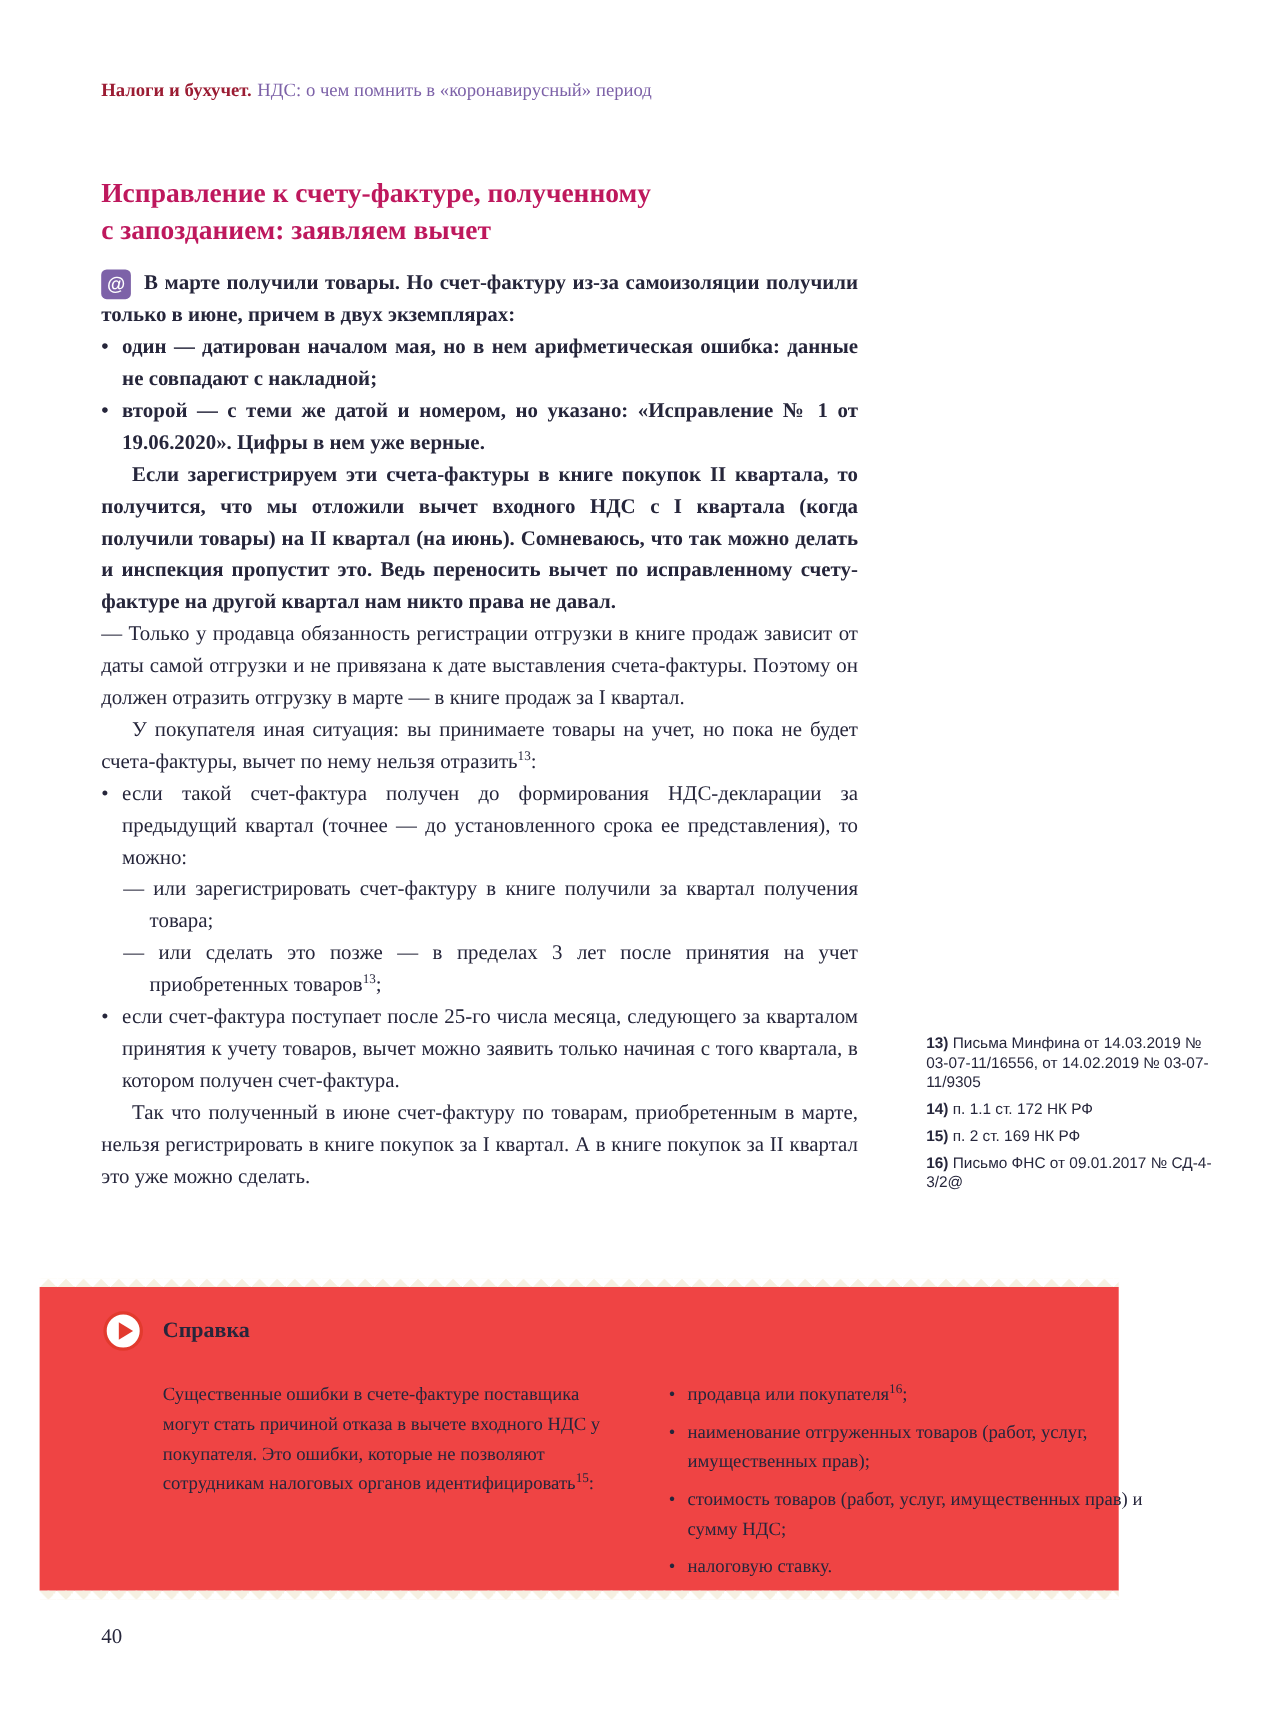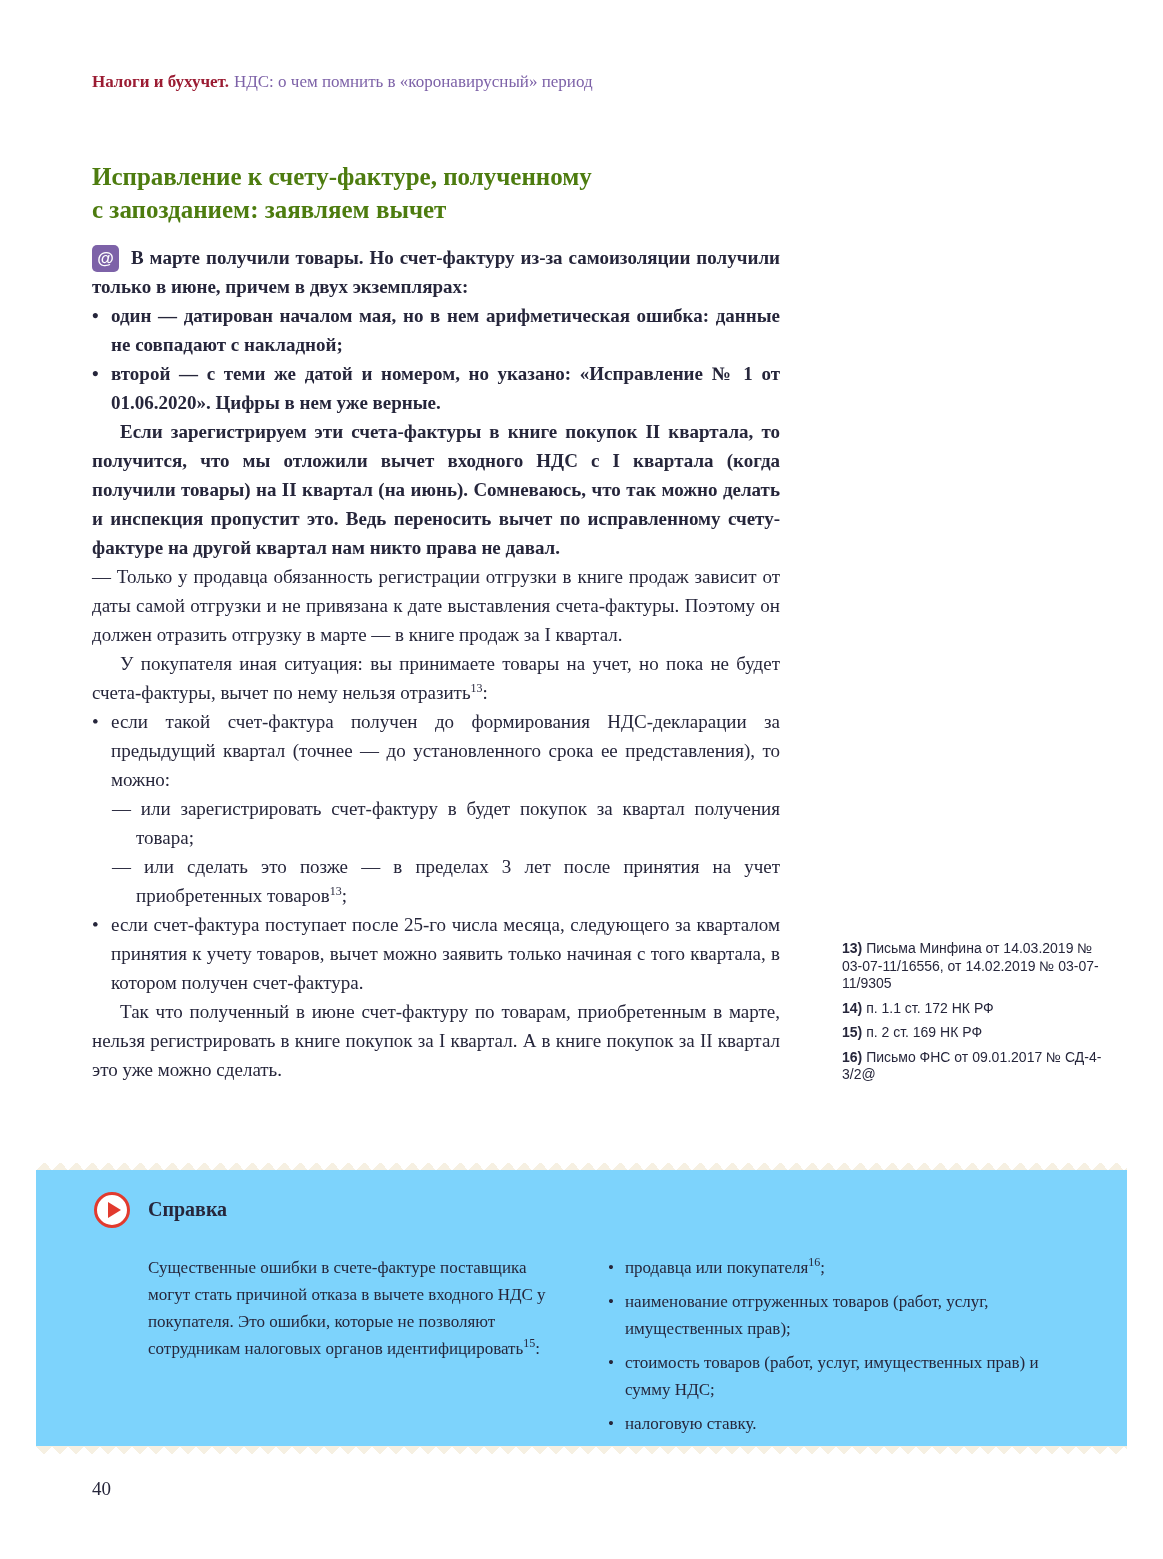--- a/index.html
+++ b/index.html
@@ -13,21 +13,21 @@
     color: #26263b;
     overflow: hidden;
   }
 
   
   .running-head { position: absolute; left: 92px; top: 72px; width: 900px; font-size: 17px; }
   .rubric { color: #9b1c33; font-weight: 700; }
   .topic  { color: #7d62a8; margin-left: 5px; }
 
   
-  .article-title { position: absolute; left: 92px; top: 160px; width: 720px; color: #4d7c0f; font-size: 25px; line-height: 33px; font-weight: 700; }
+  .article-title { position: absolute; left: 92px; top: 160px; width: 720px; color: #be185d; font-size: 25px; line-height: 33px; font-weight: 700; }
   .t-line { display: block; }
 
   
   .article-body { position: absolute; left: 92px; top: 243px; width: 688px; font-size: 19px; line-height: 29px; text-align: justify; }
   .q-block { font-weight: 700; }
   .para { margin: 0; }
   .para.indent { text-indent: 28px; }
   .para.bullet { position: relative; padding-left: 19px; }
   .para.bullet .marker { position: absolute; left: 0; top: 0; }
   .para.subdash { padding-left: 44px; text-indent: -24px; }
@@ -39,21 +39,21 @@
     text-align: center; font-size: 17px; line-height: 27px; font-weight: 700;
     font-family: "Liberation Sans", sans-serif; text-indent: 0;
   }
 
   
   .footnotes { position: absolute; left: 822px; top: 940px; width: 262px; font-family: "Liberation Sans", sans-serif; font-size: 14px; line-height: 17.5px; color: #26263b; margin-left: 20px; }
   .footnote { margin-bottom: 7px; }
   .footnote b { font-weight: 700; }
 
   
-  .note-box { position: absolute; left: 36px; top: 1170px; width: 1091px; height: 276px; background: #7dd3fc; }
+  .note-box { position: absolute; left: 36px; top: 1170px; width: 981px; height: 276px; background: #ef4444; }
   .note-box::before {
     content: ""; position: absolute; top: -8px; left: 0; right: 0; height: 8px;
     background: conic-gradient(from 135deg at 50% 0%, #f6f0e2 90deg, #0000 0) 0 0 / 16px 8px repeat-x;
   }
   .note-box::after {
     content: ""; position: absolute; bottom: -8px; left: 0; right: 0; height: 8px;
     background: conic-gradient(from -45deg at 50% 100%, #f6f0e2 90deg, #0000 0) 0 0 / 16px 8px repeat-x;
   }
   .play-icon { position: absolute; left: 58px; top: 22px; width: 36px; height: 36px; border: 3px solid #e23a2e; border-radius: 50%; background: #ffffff; }
   .play-icon::after {
@@ -86,34 +86,34 @@
   <div class="article-body">
 
     <div class="q-block">
       <p class="para">
         <span class="at-icon"><span>@</span></span><span>В марте получили товары. Но счет-фактуру из-за самоизоляции получили только в июне, причем в двух экземплярах:</span>
       </p>
       <p class="para bullet">
         <span class="marker">•</span><span>один — датирован началом мая, но в нем арифметическая ошибка: данные не совпадают с накладной;</span>
       </p>
       <p class="para bullet">
-        <span class="marker">•</span><span>второй — с теми же датой и номером, но указано: «Исправление № 1 от 01.06.2020». Цифры в нем уже верные.</span>
+        <span class="marker">•</span><span>второй — с теми же датой и номером, но указано: «Исправление № 1 от 19.06.2020». Цифры в нем уже верные.</span>
       </p>
       <p class="para indent">Если зарегистрируем эти счета-фактуры в книге покупок II квартала, то получится, что мы отложили вычет входного НДС с I квартала (когда получили товары) на II квартал (на июнь). Сомневаюсь, что так можно делать и инспекция пропустит это. Ведь переносить вычет по исправленному счету-фактуре на другой квартал нам никто права не давал.</p>
     </div>
 
     <div class="a-block">
       <p class="para">— Только у продавца обязанность регистрации отгрузки в книге продаж зависит от даты самой отгрузки и не привязана к дате выставления счета-фактуры. Поэтому он должен отразить отгрузку в марте — в книге продаж за I квартал.</p>
       <p class="para indent">
         <span>У покупателя иная ситуация: вы принимаете товары на учет, но пока не будет счета-фактуры, вычет по нему нельзя отразить</span><sup>13</sup><span>:</span>
       </p>
       <p class="para bullet">
         <span class="marker">•</span><span>если такой счет-фактура получен до формирования НДС-декларации за предыдущий квартал (точнее — до установленного срока ее представления), то можно:</span>
       </p>
-      <p class="para subdash">— или зарегистрировать счет-фактуру в будет покупок за квартал получения товара;</p>
+      <p class="para subdash">— или зарегистрировать счет-фактуру в книге получили за квартал получения товара;</p>
       <p class="para subdash">
         <span>— или сделать это позже — в пределах 3 лет после принятия на учет приобретенных товаров</span><sup>13</sup><span>;</span>
       </p>
       <p class="para bullet">
         <span class="marker">•</span><span>если счет-фактура поступает после 25-го числа месяца, следующего за кварталом принятия к учету товаров, вычет можно заявить только начиная с того квартала, в котором получен счет-фактура.</span>
       </p>
       <p class="para indent">Так что полученный в июне счет-фактуру по товарам, приобретенным в марте, нельзя регистрировать в книге покупок за I квартал. А в книге покупок за II квартал это уже можно сделать.</p>
     </div>
 
   </div>

